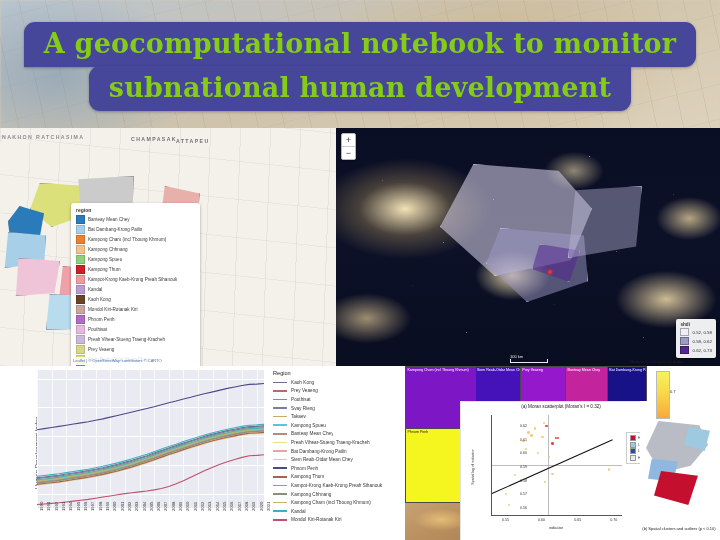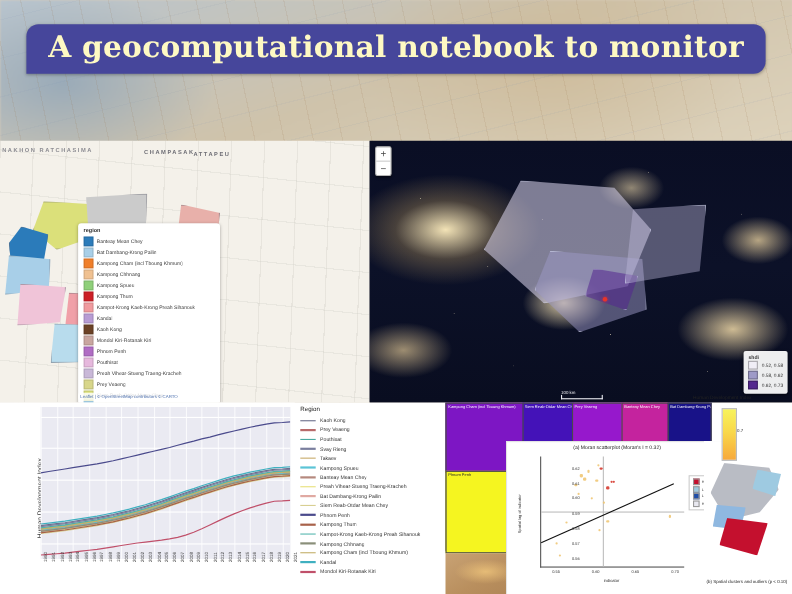--- a/index.html
+++ b/index.html
@@ -16,21 +16,21 @@
         radial-gradient(ellipse 300px 120px at 35% 60%, rgba(225,215,195,.7), transparent 70%),
         linear-gradient(160deg,#b9c5cf 0%,#cfc3ab 25%,#ded3bc 50%,#cbbda2 75%,#c4b9a4 100%);
       filter:blur(1px);}
   .bg-lines{position:absolute;inset:0;opacity:.22;
       background:
         repeating-linear-gradient(78deg, rgba(150,110,70,.5) 0 1px, transparent 1px 26px),
         repeating-linear-gradient(-14deg, rgba(120,140,170,.35) 0 1px, transparent 1px 34px);}
 
   
   .title-wrap{position:absolute;left:0;right:0;top:22px;text-align:center;z-index:40;}
-  .title-line{display:inline-block;background:#46469b;color:#fef9c3;
+  .title-line{display:inline-block;background:#46469b;color:#84cc16;
       font-family:"DejaVu Serif",serif;font-weight:bold;
       font-size:27px;line-height:1.08;letter-spacing:.2px;
       padding:7px 20px 9px;border-radius:11px;
       box-shadow:0 1px 3px rgba(0,0,0,.3);}
   .title-line.l1{border-bottom-left-radius:0;}
   .title-line.l2{margin-top:-1px;border-top-right-radius:0;}
 
   
   .row-mid{position:absolute;left:0;top:128px;width:720px;height:238px;}
 
@@ -174,20 +174,21 @@
 </head>
 <body>
 
 <div class="page">
 
   <div class="bg"></div>
   <div class="bg-lines"></div>
 
   <div class="title-wrap">
     <div class="title-line l1">A geocomputational notebook to monitor</div><br>
+    <div class="title-line l2">subnational human development</div>
   </div>
 
   <div class="row-mid">
 
     <div class="mapA">
       <div class="osm-bg"></div>
       <div class="osm-grid"></div>
 
       <div class="poly" style="left:30px;top:55px;width:52px;height:42px;background:#dbe07a;clip-path:polygon(18% 0,100% 6%,92% 78%,40% 100%,0 60%);"></div>
       <div class="poly" style="left:8px;top:78px;width:34px;height:38px;background:#2b7bba;clip-path:polygon(32% 0,100% 18%,86% 90%,8% 100%,0 38%);"></div>

